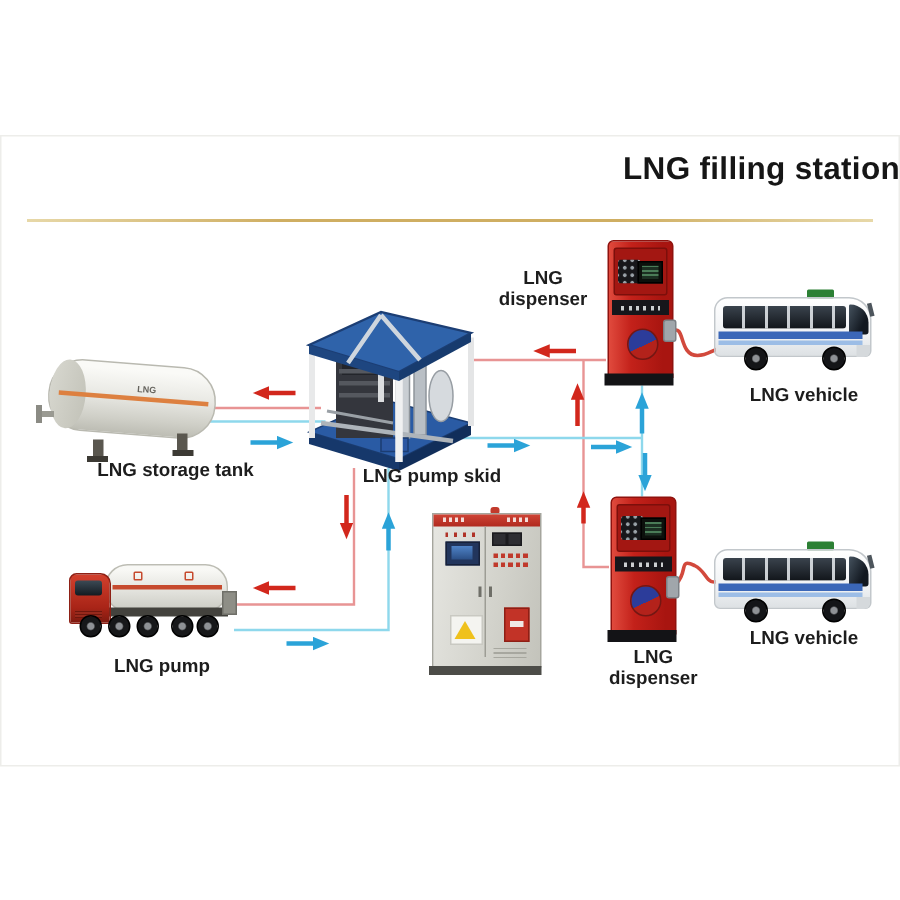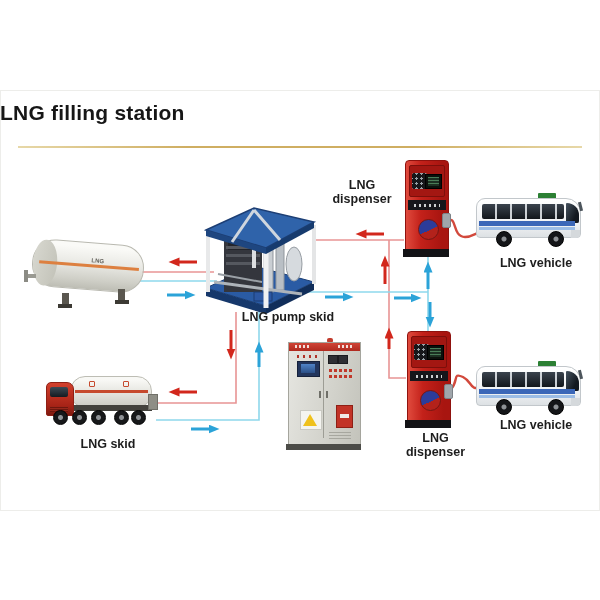--- a/index.html
+++ b/index.html
@@ -1,21 +1,21 @@
 <!DOCTYPE html>
 <html><head>
 <meta charset="utf-8">
 <style>
   html,body{margin:0;padding:0;background:#fff;}
   #canvas{position:relative;width:600px;height:600px;background:#ffffff;overflow:hidden;
           font-family:"Liberation Sans",sans-serif;color:#1b1b1b;}
   .abs{position:absolute;}
   
   .photo-frame{left:0;top:90px;width:598px;height:419px;border:1px solid #ededea;background:#fff;}
-  .title{left:0;top:101px;width:600px;text-align:left;font-size:21px;font-weight:700;letter-spacing:.2px;color:#161616;}
+  .title{left:0;top:101px;width:600px;text-align:right;font-size:21px;font-weight:700;letter-spacing:.2px;color:#161616;}
   .gold-line{left:18px;top:146px;width:564px;height:2px;
              background:linear-gradient(90deg,#e7d8a8,#cfae62 30%,#cfae62 70%,#e7d8a8);}
   .lbl{font-size:12.5px;font-weight:600;color:#1d1d1d;text-align:center;z-index:5;}
 
   
   .stank{left:30px;top:240px;width:116px;height:68px;z-index:2;}
   .stank-body{left:2px;top:2px;width:110px;height:46px;border-radius:23px;transform:rotate(4.5deg);
     background:linear-gradient(#fafaf7 8%,#e9e9e4 45%,#cfcfc7 80%,#bdbdb4);border:1px solid #b9b9b0;}
   .stank-cap{left:0;top:0;width:24px;height:46px;border-radius:50%/50%;
     background:linear-gradient(100deg,#d8d8d0,#c2c2b8);}
@@ -169,40 +169,41 @@
       <div class="abs stank-stripe"></div>
       <div class="abs stank-mark">LNG</div>
     </div>
     <div class="abs stank-pipe"></div>
     <div class="abs stank-pipe2"></div>
     <div class="abs stank-leg" style="left:32px;"></div>
     <div class="abs stank-leg" style="left:88px;bottom:6px;"></div>
     <div class="abs stank-foot" style="left:28px;"></div>
     <div class="abs stank-foot" style="left:85px;bottom:4px;"></div>
   </div>
+  <div class="abs lbl" style="left:42px;top:306px;width:150px;">LNG storage tank</div>
 
   <div class="abs truck">
     <div class="abs truck-tank">
       <div class="abs truck-stripe"></div>
       <div class="abs truck-dot" style="left:18px;"></div>
       <div class="abs truck-dot" style="left:52px;"></div>
     </div>
     <div class="abs truck-chassis"></div>
     <div class="abs truck-rear"></div>
     <div class="abs truck-cab">
       <div class="abs truck-win"></div>
       <div class="abs truck-grille"></div>
     </div>
     <div class="abs wheel" style="left:7px;"></div>
     <div class="abs wheel" style="left:26px;"></div>
     <div class="abs wheel" style="left:45px;"></div>
     <div class="abs wheel" style="left:68px;"></div>
     <div class="abs wheel" style="left:85px;"></div>
   </div>
-  <div class="abs lbl" style="left:58px;top:437px;width:100px;">LNG skid</div>
+  <div class="abs lbl" style="left:58px;top:437px;width:100px;">LNG pump</div>
 
   <div class="abs skid">
     <svg class="skidart" width="116" height="114" viewBox="0 0 116 114">
 
       <polygon points="4,82 64,100 112,76 52,60" fill="#2a5ba4" stroke="#1b3d72" stroke-width="1"></polygon>
       <polygon points="4,82 64,100 64,108 4,90" fill="#16386b"></polygon>
       <polygon points="64,100 112,76 112,84 64,108" fill="#112e5a"></polygon>
 
       <rect x="22" y="34" width="38" height="52" fill="#34363d"></rect>
       <rect x="26" y="30" width="30" height="14" fill="#23252b"></rect>

